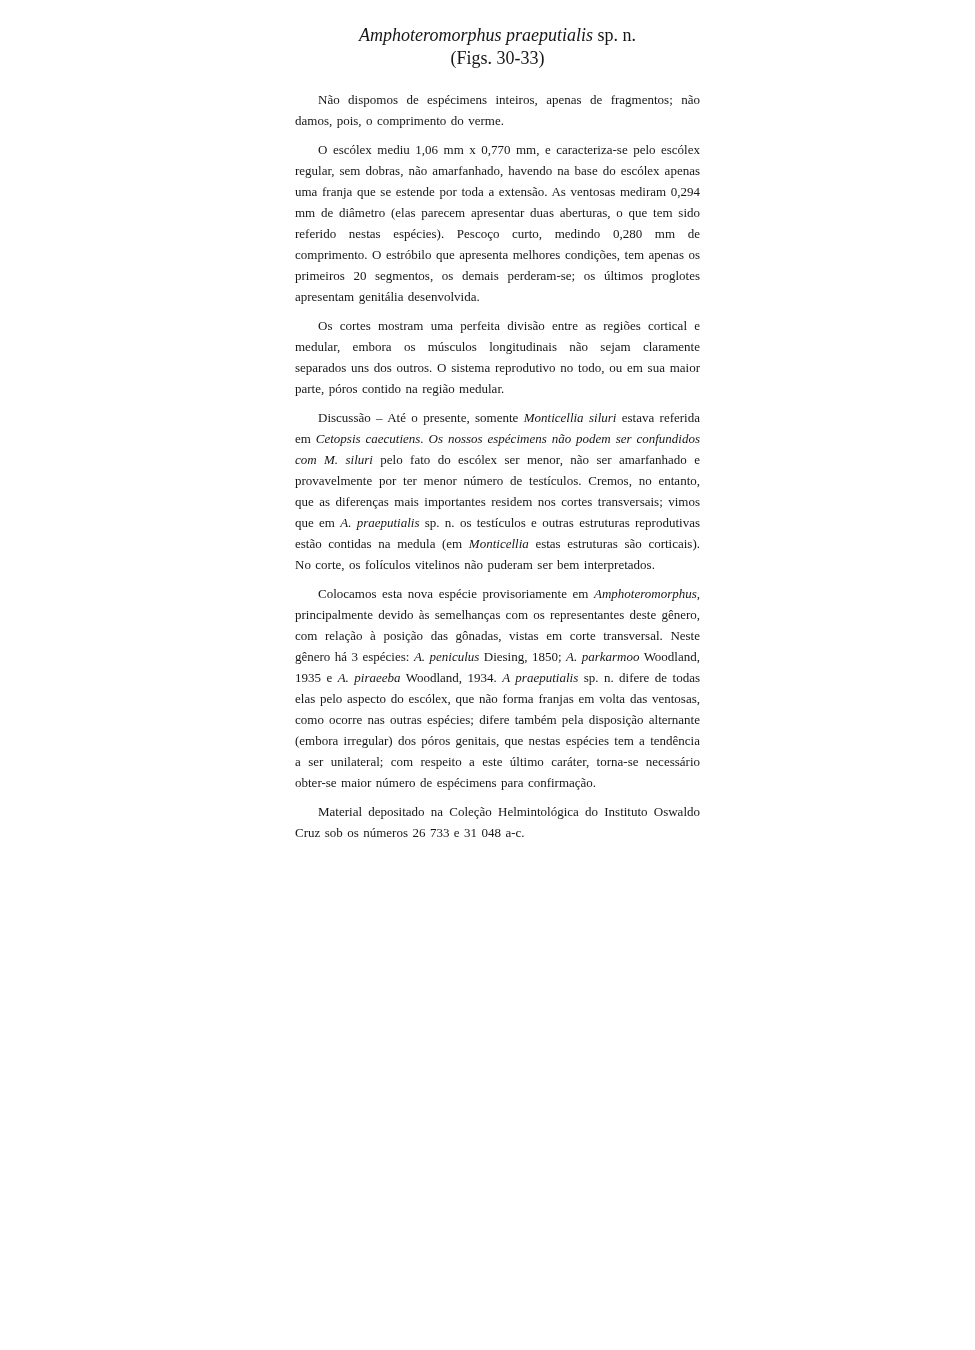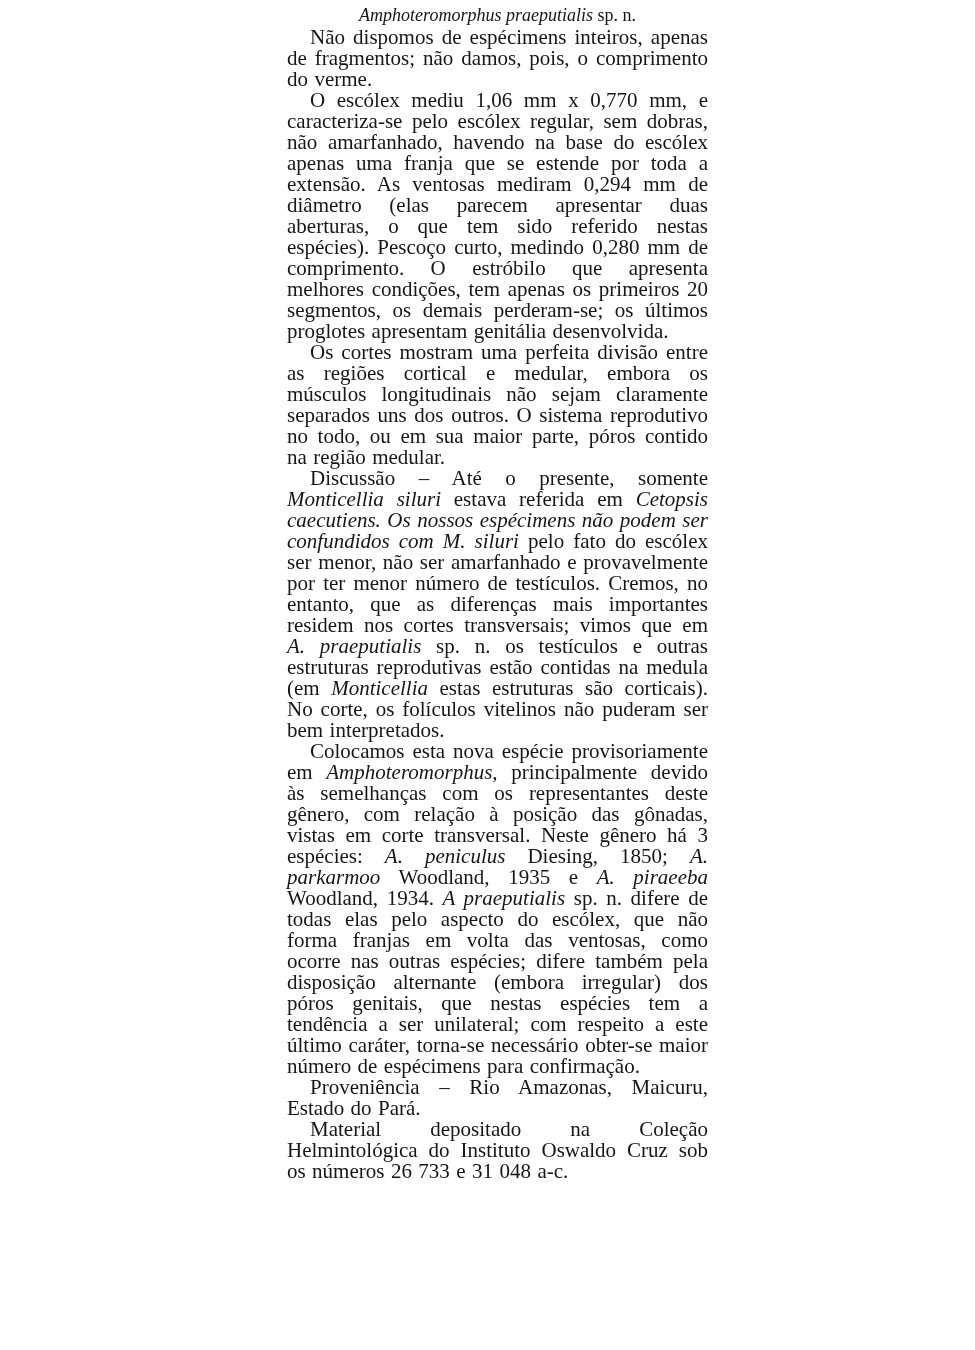--- a/index.html
+++ b/index.html
@@ -13,54 +13,54 @@
     position: relative;
     width: 975px;
     height: 1350px;
     background: #ffffff;
     font-family: "Liberation Serif", "DejaVu Serif", serif;
     color: #161616;
   }
   .text-column {
     position: absolute;
     left: 287px;
-    top: 4px;
+    top: 24px;
     width: 421px;
   }
   .title-line {
     text-align: center;
     font-size: 18px;
     line-height: 23px;
     white-space: nowrap;
   }
   .subtitle {
     text-align: center;
     font-size: 18px;
     line-height: 23px;
     margin-bottom: 19px;
   }
   .body-text p {
-    margin: 0;
+    margin: 8px;
     text-align: justify;
-    font-size: 21px;
+    font-size: 13px;
     line-height: 21px;
     text-indent: 23px;
     word-spacing: 1.2px;
   }
   .it { font-style: italic; }
 </style>
 </head>
 <body>
 
 <div class="page">
   <div class="text-column">
     <div class="title-line"><span class="it">Amphoteromorphus praeputialis</span><span> sp. n.</span></div>
+    <div class="subtitle">(Figs. 30-33)</div>
     <div class="body-text">
         <p><span>Não dispomos de espécimens inteiros, apenas de fragmentos; não damos, pois, o comprimento do verme.</span></p>
         <p><span>O escólex mediu 1,06 mm x 0,770 mm, e caracteriza-se pelo escólex regular, sem dobras, não amarfanhado, havendo na base do escólex apenas uma franja que se estende por toda a extensão. As ventosas mediram 0,294 mm de diâmetro (elas parecem apresentar duas aberturas, o que tem sido referido nestas espécies). Pescoço curto, medindo 0,280 mm de comprimento. O estróbilo que apresenta melhores condições, tem apenas os primeiros 20 segmentos, os demais perderam-se; os últimos proglotes apresentam genitália desenvolvida.</span></p>
         <p><span>Os cortes mostram uma perfeita divisão entre as regiões cortical e medular, embora os músculos longitudinais não sejam claramente separados uns dos outros. O sistema reprodutivo no todo, ou em sua maior parte, póros contido na região medular.</span></p>
         <p><span>Discussão – Até o presente, somente </span><span class="it">Monticellia siluri</span><span> estava referida em </span><span class="it">Cetopsis caecutiens. Os nossos espécimens não podem ser confundidos com M. siluri</span><span> pelo fato do escólex ser menor, não ser amarfanhado e provavelmente por ter menor número de testículos. Cremos, no entanto, que as diferenças mais importantes residem nos cortes transversais; vimos que em </span><span class="it">A. praeputialis</span><span> sp. n. os testículos e outras estruturas reprodutivas estão contidas na medula (em </span><span class="it">Monticellia</span><span> estas estruturas são corticais). No corte, os folículos vitelinos não puderam ser bem interpretados.</span></p>
         <p><span>Colocamos esta nova espécie provisoriamente em </span><span class="it">Amphoteromorphus,</span><span> principalmente devido às semelhanças com os representantes deste gênero, com relação à posição das gônadas, vistas em corte transversal. Neste gênero há 3 espécies: </span><span class="it">A. peniculus</span><span> Diesing, 1850; </span><span class="it">A. parkarmoo</span><span> Woodland, 1935 e </span><span class="it">A. piraeeba</span><span> Woodland, 1934. </span><span class="it">A praeputialis</span><span> sp. n. difere de todas elas pelo aspecto do escólex, que não forma franjas em volta das ventosas, como ocorre nas outras espécies; difere também pela disposição alternante (embora irregular) dos póros genitais, que nestas espécies tem a tendência a ser unilateral; com respeito a este último caráter, torna-se necessário obter-se maior número de espécimens para confirmação.</span></p>
-        <p><span>Proveniência – Rio Amazonas, Maicuru, Estado do Pará.</span></p>
         <p><span>Material depositado na Coleção Helmintológica do Instituto Oswaldo Cruz sob os números 26 733 e 31 048 a-c.</span></p>
       </div>
   </div>
 </div>
 
 </body></html>

